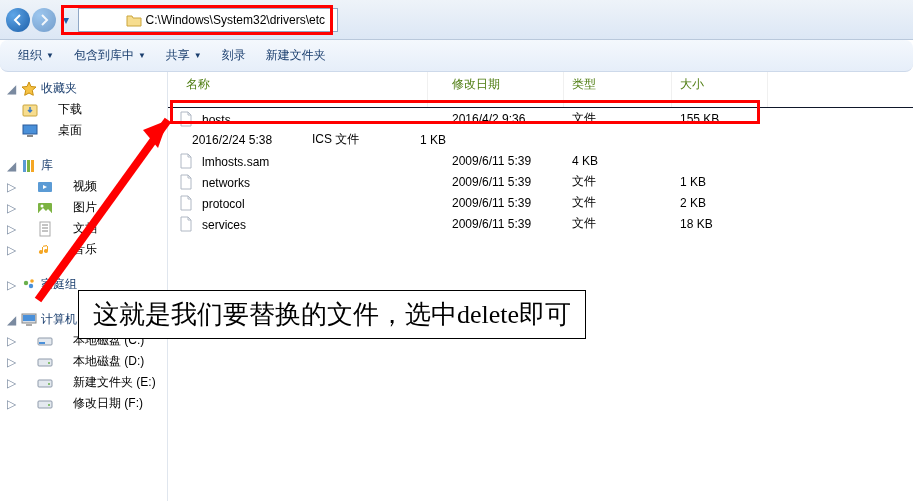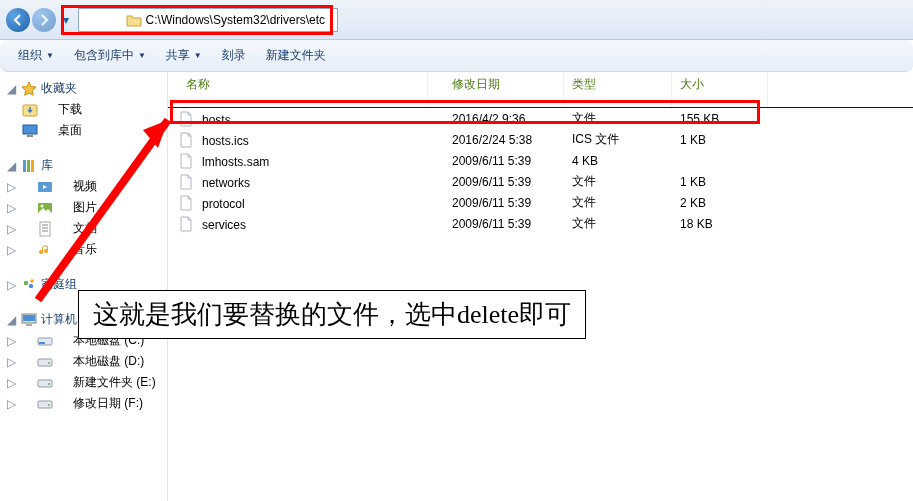--- a/index.html
+++ b/index.html
@@ -246,27 +246,20 @@
               <path d="M3 1h7l3 3v11H3z" fill="#fff" stroke="#b0b8c4"></path>
               <path d="M10 1v3h3" fill="none" stroke="#b0b8c4"></path>
             </svg>
             <span>hosts</span>
           </div>
           <div class="c-date">2016/4/2 9:36</div>
           <div class="c-type">文件</div>
           <div class="c-size">155 KB</div>
         </div>
         <div class="row">
-          <div class="c-name">
-            <svg class="file-ic" viewBox="0 0 16 16">
-              <path d="M3 1h7l3 3v11H3z" fill="#fff" stroke="#b0b8c4"></path>
-              <path d="M10 1v3h3" fill="none" stroke="#b0b8c4"></path>
-            </svg>
-            <span>hosts.ics</span>
-          </div>
           <div class="c-date">2016/2/24 5:38</div>
           <div class="c-type">ICS 文件</div>
           <div class="c-size">1 KB</div>
         </div>
         <div class="row">
           <div class="c-name">
             <svg class="file-ic" viewBox="0 0 16 16">
               <path d="M3 1h7l3 3v11H3z" fill="#fff" stroke="#b0b8c4"></path>
               <path d="M10 1v3h3" fill="none" stroke="#b0b8c4"></path>
             </svg>

